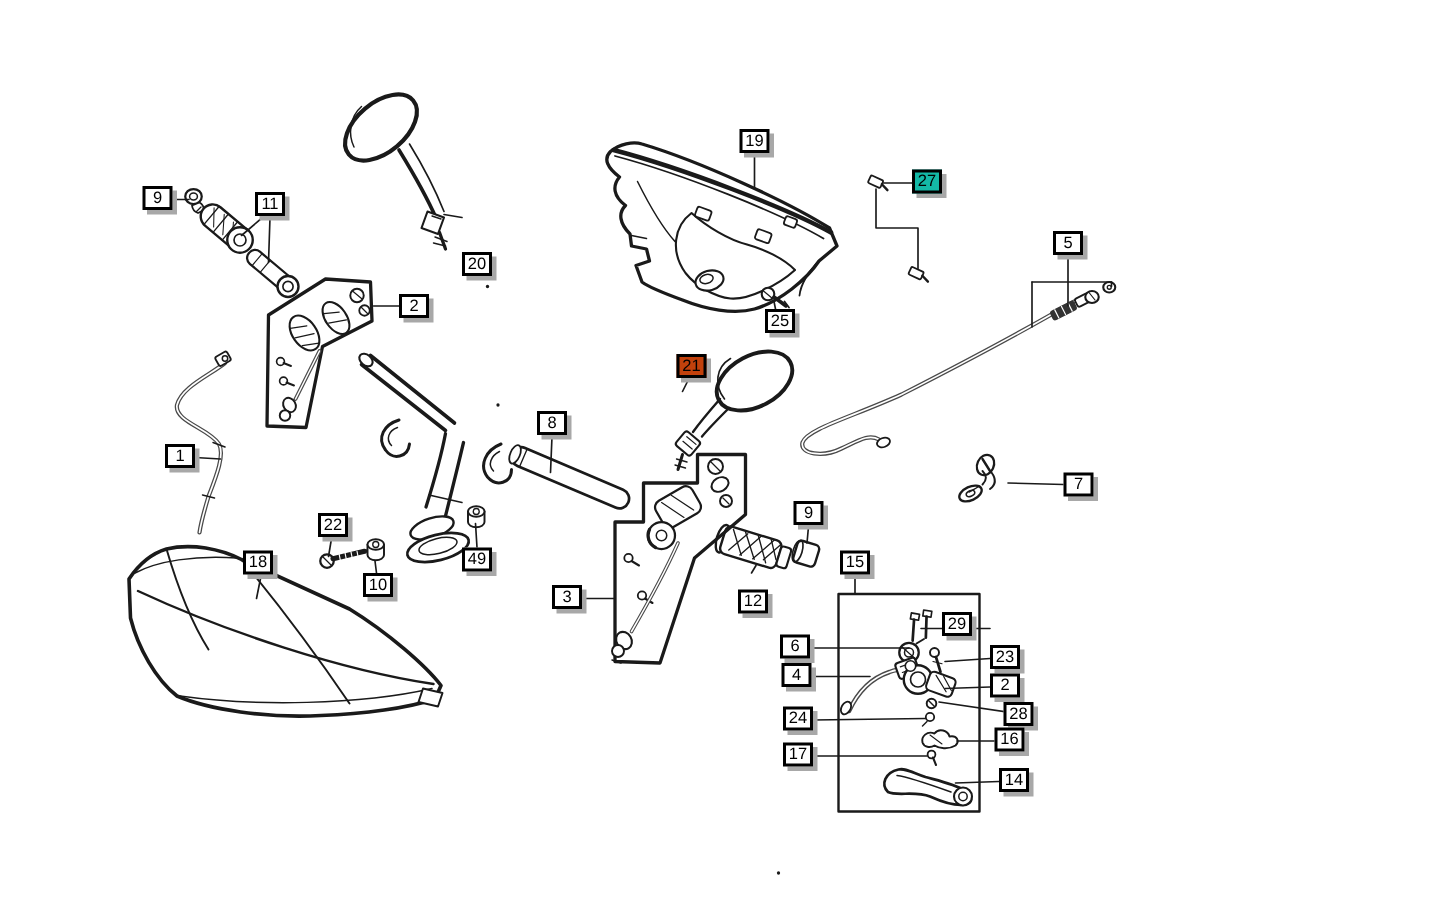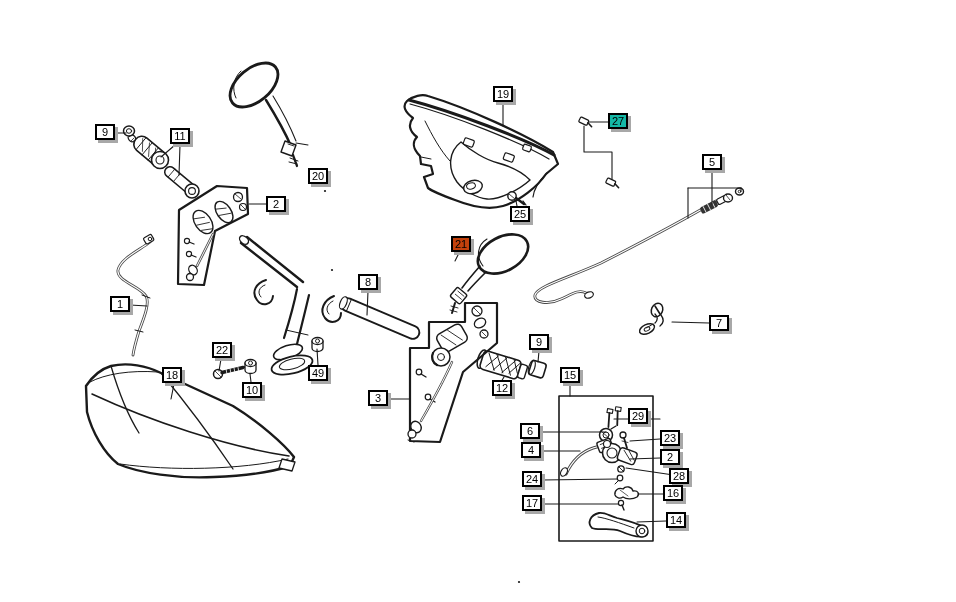--- a/index.html
+++ b/index.html
@@ -354,21 +354,21 @@
     <div class="callout" style="left: 451px; top: 236px; background: #c2410c; border-color: rgb(0, 0, 0); color: rgb(0, 0, 0);">21</div>
     <div class="callout" style="left: 510px; top: 206px; background: rgb(255, 255, 255); border-color: rgb(0, 0, 0); color: rgb(0, 0, 0);">25</div>
     <div class="callout" style="left: 358px; top: 274px; background: rgb(255, 255, 255); border-color: rgb(0, 0, 0); color: rgb(0, 0, 0);">8</div>
     <div class="callout" style="left: 709px; top: 315px; background: rgb(255, 255, 255); border-color: rgb(0, 0, 0); color: rgb(0, 0, 0);">7</div>
     <div class="callout" style="left: 110px; top: 296px; background: rgb(255, 255, 255); border-color: rgb(0, 0, 0); color: rgb(0, 0, 0);">1</div>
     <div class="callout" style="left: 212px; top: 342px; background: rgb(255, 255, 255); border-color: rgb(0, 0, 0); color: rgb(0, 0, 0);">22</div>
     <div class="callout" style="left: 308px; top: 365px; background: rgb(255, 255, 255); border-color: rgb(0, 0, 0); color: rgb(0, 0, 0);">49</div>
     <div class="callout" style="left: 242px; top: 382px; background: rgb(255, 255, 255); border-color: rgb(0, 0, 0); color: rgb(0, 0, 0);">10</div>
     <div class="callout" style="left: 162px; top: 367px; background: rgb(255, 255, 255); border-color: rgb(0, 0, 0); color: rgb(0, 0, 0);">18</div>
     <div class="callout" style="left: 368px; top: 390px; background: rgb(255, 255, 255); border-color: rgb(0, 0, 0); color: rgb(0, 0, 0);">3</div>
-    <div class="callout" style="left: 492px; top: 380px; background: rgb(255, 255, 255); border-color: rgb(0, 0, 0); color: rgb(0, 0, 0);">12</div>
+    <div class="callout" style="left: 492px; top: 393px; background: rgb(255, 255, 255); border-color: rgb(0, 0, 0); color: rgb(0, 0, 0);">12</div>
     <div class="callout" style="left: 529px; top: 334px; background: rgb(255, 255, 255); border-color: rgb(0, 0, 0); color: rgb(0, 0, 0);">9</div>
     <div class="callout" style="left: 560px; top: 367px; background: rgb(255, 255, 255); border-color: rgb(0, 0, 0); color: rgb(0, 0, 0);">15</div>
     <div class="callout" style="left: 520px; top: 423px; background: rgb(255, 255, 255); border-color: rgb(0, 0, 0); color: rgb(0, 0, 0);">6</div>
     <div class="callout" style="left: 628px; top: 408px; background: rgb(255, 255, 255); border-color: rgb(0, 0, 0); color: rgb(0, 0, 0);">29</div>
     <div class="callout" style="left: 660px; top: 430px; background: rgb(255, 255, 255); border-color: rgb(0, 0, 0); color: rgb(0, 0, 0); text-align: right;">23</div>
     <div class="callout" style="left: 521px; top: 442px; background: rgb(255, 255, 255); border-color: rgb(0, 0, 0); color: rgb(0, 0, 0);">4</div>
     <div class="callout" style="left: 660px; top: 449px; background: rgb(255, 255, 255); border-color: rgb(0, 0, 0); color: rgb(0, 0, 0);">2</div>
     <div class="callout" style="left: 522px; top: 471px; background: rgb(255, 255, 255); border-color: rgb(0, 0, 0); color: rgb(0, 0, 0);">24</div>
     <div class="callout" style="left: 651px; top: 468px; background: rgb(255, 255, 255); border-color: rgb(0, 0, 0); color: rgb(0, 0, 0); margin-left: 18px;">28</div>
     <div class="callout" style="left: 663px; top: 485px; background: rgb(255, 255, 255); border-color: rgb(0, 0, 0); color: rgb(0, 0, 0);">16</div>

